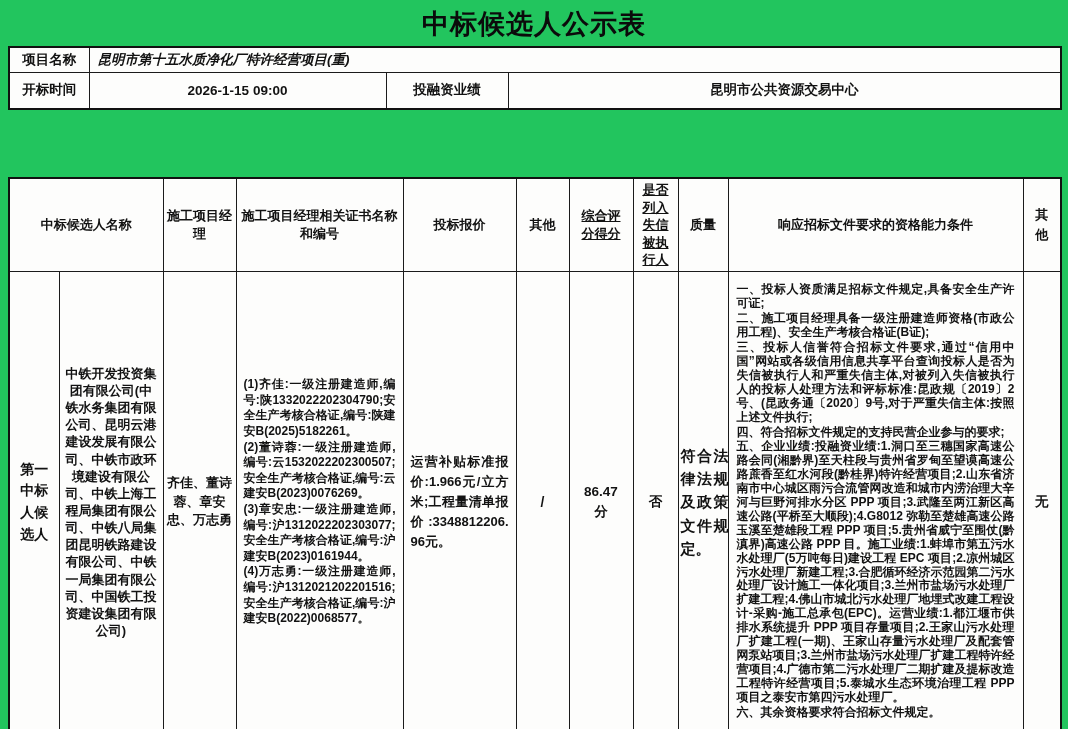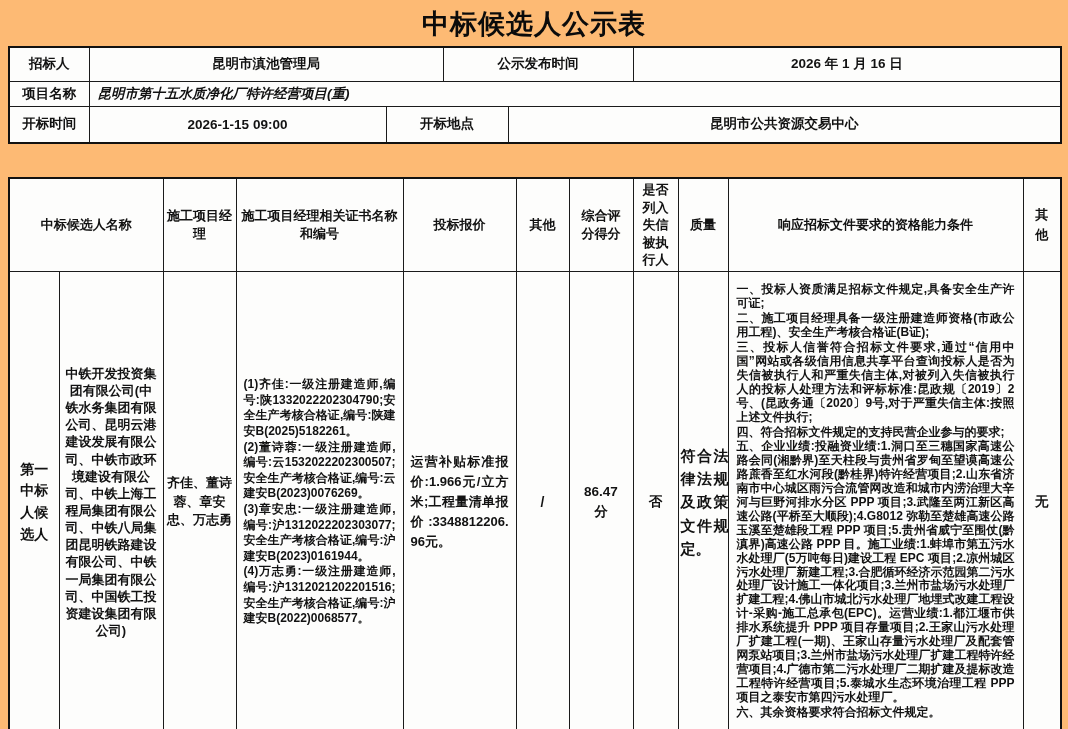--- a/index.html
+++ b/index.html
@@ -2,21 +2,21 @@
 <html><head>
 <meta charset="utf-8">
 <style>
   html,body{margin:0;padding:0;}
   body{
     width:1068px;height:729px;overflow:hidden;
     background:#fbfbf8;
     font-family:"Liberation Sans","DejaVu Sans",sans-serif;
     color:#121212;
   }
-  .page{position:relative;width:1068px;height:729px;background:#fdba74;}
+  .page{position:relative;width:1068px;height:729px;background:#22c55e;}
   .doc-title{
     position:absolute;top:6px;left:0;width:1068px;margin:0;
     text-align:center;font-size:27px;font-weight:700;letter-spacing:1px;color:#0b0b0b;
   }
   table{border-collapse:collapse;table-layout:fixed;position:absolute;left:8px;background:#fdfdfc;}
   td,th{
     border:1.6px solid #1b1b1b;
     font-weight:700;text-align:center;vertical-align:middle;
     font-size:13.5px;padding:2px;color:#121212;
     overflow:hidden;word-break:break-all;
@@ -25,21 +25,21 @@
   .info-table .r1{height:34px;}
   .info-table .r2{height:25px;}
   .info-table .r3{height:37px;padding-left:22px;}
   .info-table .r4{height:37px;}
   .cell-left{text-align:left;padding-left:8px;font-style:italic;}
 
   .main-table{top:177px;width:1052px;border:2px solid #111;}
   .main-table tr.head{height:77px;}
   .main-table tr.body{height:462px;}
   .main-table th{font-size:13px;line-height:1.35;}
-  .narrow-wrap{width:2.3em;margin:0 auto;text-align:center;}
+  .narrow-wrap{width:2.3em;margin:0 auto;text-align:center;text-decoration:underline;}
   .vert-wrap{width:1.2em;margin:0 auto;text-align:center;line-height:1.5;}
   .rank-cell div{width:2.15em;margin:15px auto;font-size:14px;line-height:1.55;}
   .company-cell{font-size:13px;line-height:1.32;padding:2px 5px;}
   .manager-cell{font-size:13px;line-height:1.45;}
   .certs-cell{text-align:justify;font-size:12px;line-height:1.3;padding:4px 7px;vertical-align:middle;}
   .certs-cell p{margin:0;text-align:justify;text-justify:inter-character;}
   .price-cell{text-align:justify;font-size:13px;line-height:1.55;padding:4px 7px;}
   .score-cell div{width:3.4em;margin:12px auto;font-size:13.5px;line-height:1.5;}
   .quality-cell div{width:3.2em;margin:0 auto;font-size:15px;line-height:1.55;text-align:justify;}
   .qual-cell{text-align:justify;font-size:12px;line-height:1.16;padding:4px 8px;vertical-align:middle;}
@@ -57,34 +57,28 @@
     <colgroup>
       <col style="width:80px">
         <col style="width:75px">
         <col style="width:222px">
       <col style="width:57px">
         <col style="width:65px">
         <col style="width:125px">
       <col style="width:428px">
     </colgroup>
     <tbody>
-        <tr class="r1">
-      <td>招标人</td>
-      <td colspan="3">昆明市滇池管理局</td>
-      <td colspan="2">公示发布时间</td>
-      <td>2026 年 1 月 16 日</td>
-    </tr>
     <tr class="r2">
       <td>项目名称</td>
       <td colspan="6" class="cell-left">昆明市第十五水质净化厂特许经营项目(重)</td>
     </tr>
     <tr class="r3">
       <td>开标时间</td>
       <td colspan="2">2026-1-15  09:00</td>
-      <td colspan="2">开标地点</td>
+      <td colspan="2">投融资业绩</td>
       <td colspan="2">昆明市公共资源交易中心</td>
     </tr>
   </tbody>
     </table>
 
   <table class="main-table">
     <colgroup>
       <col style="width:50px">
         <col style="width:104px">
         <col style="width:73px">

